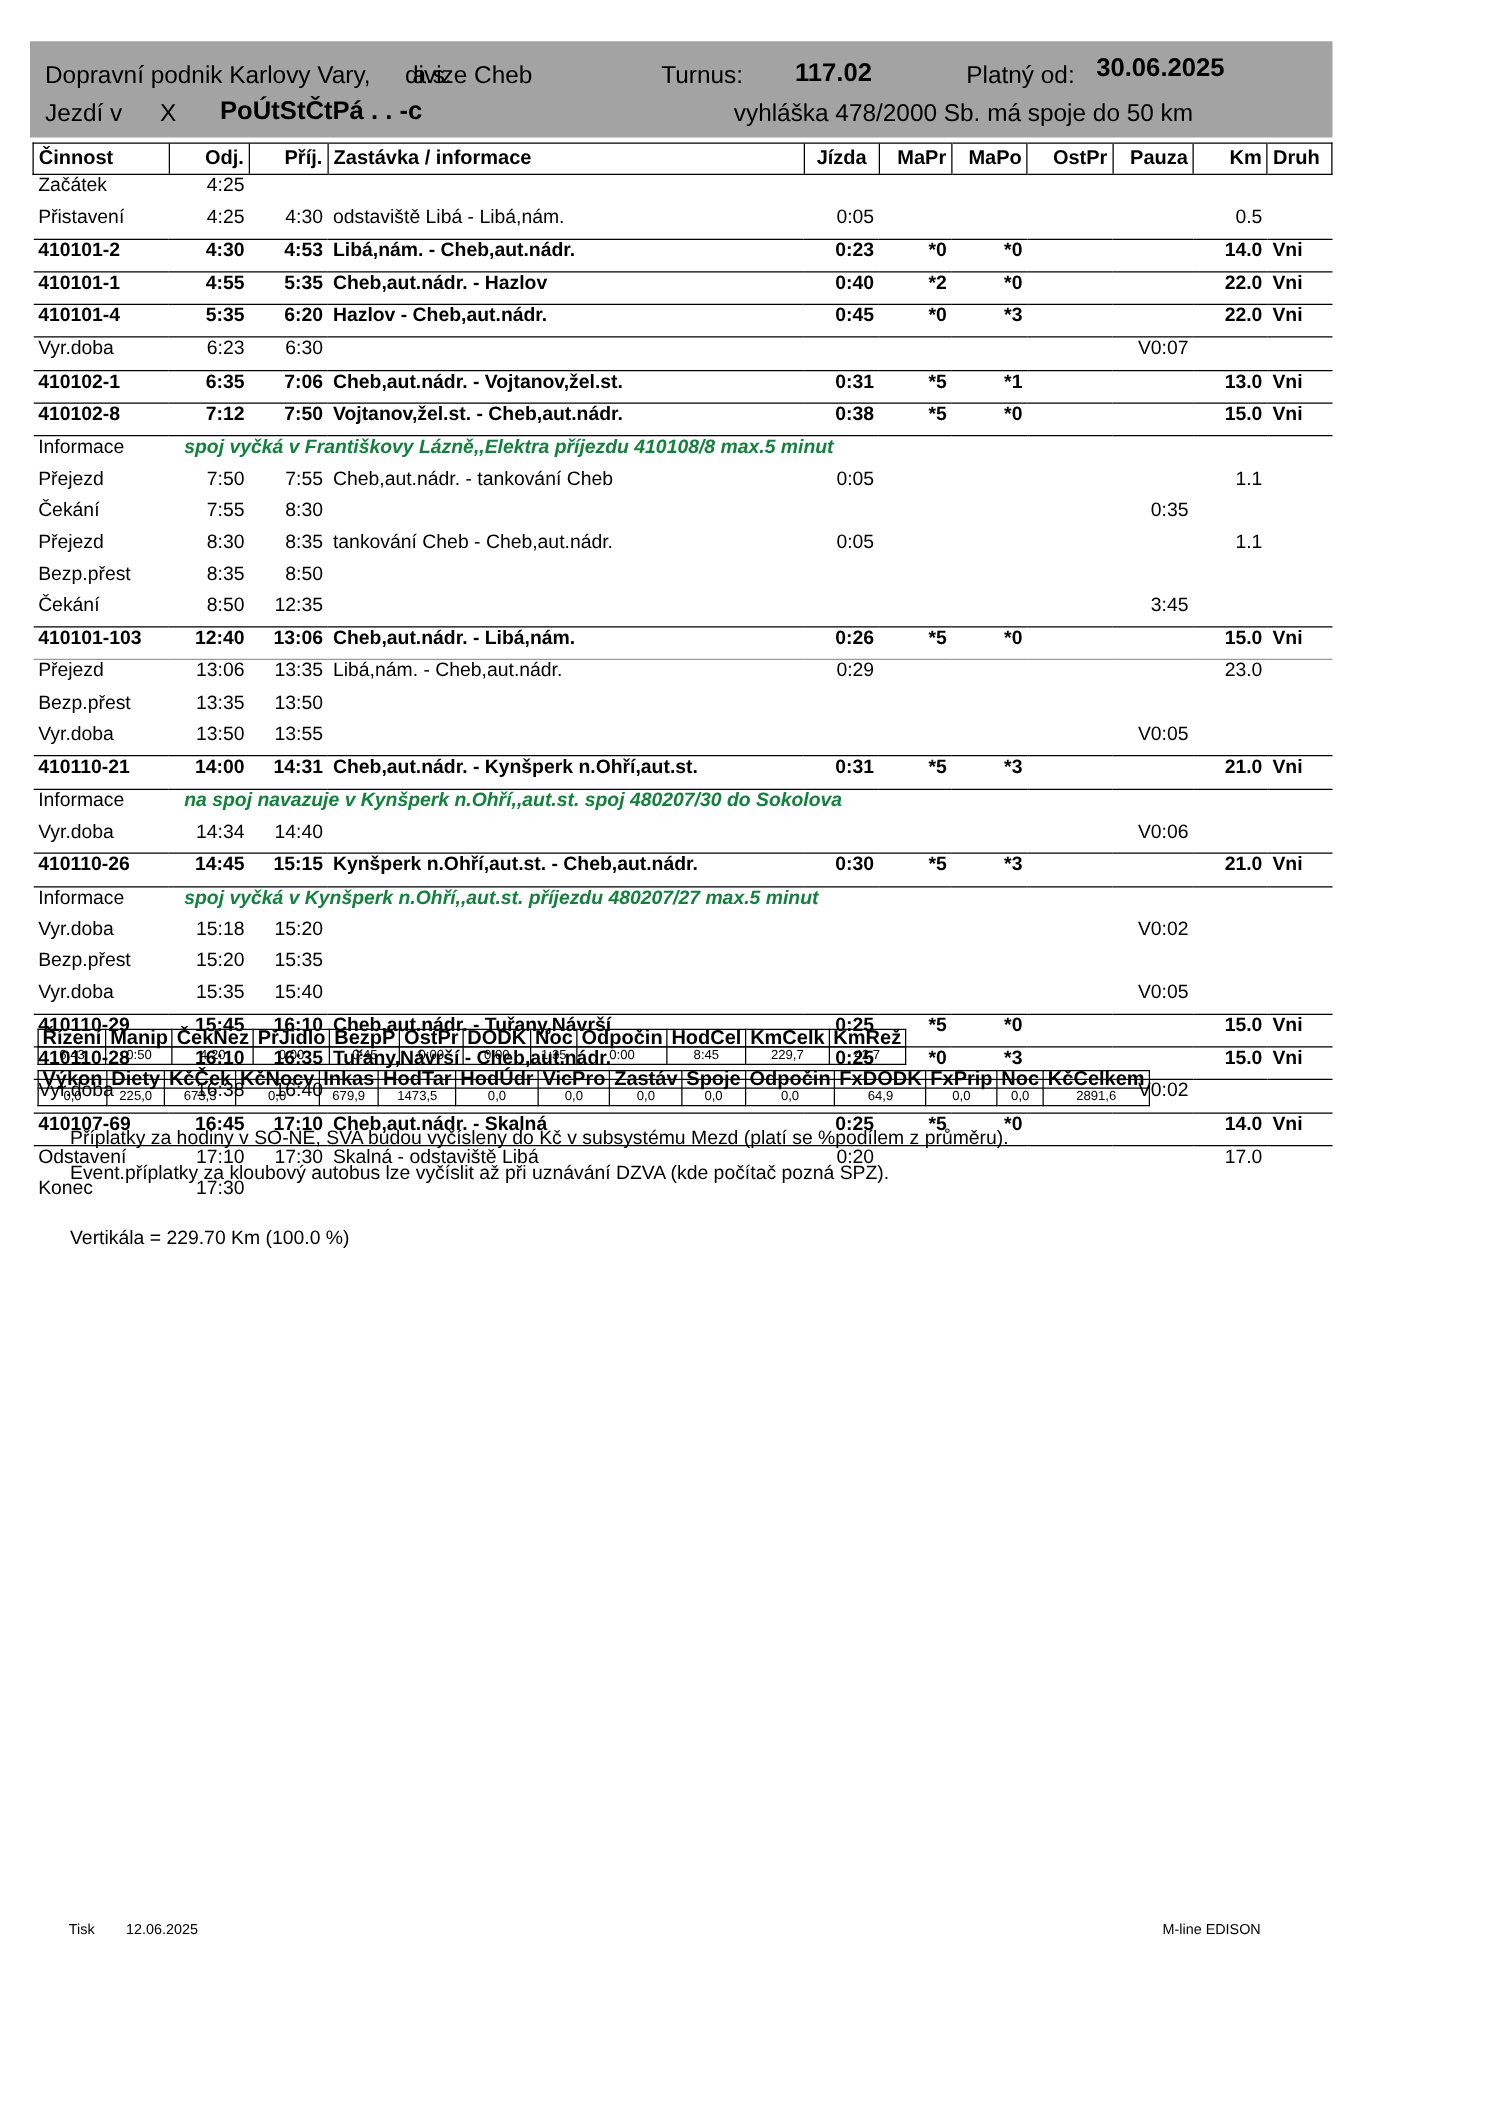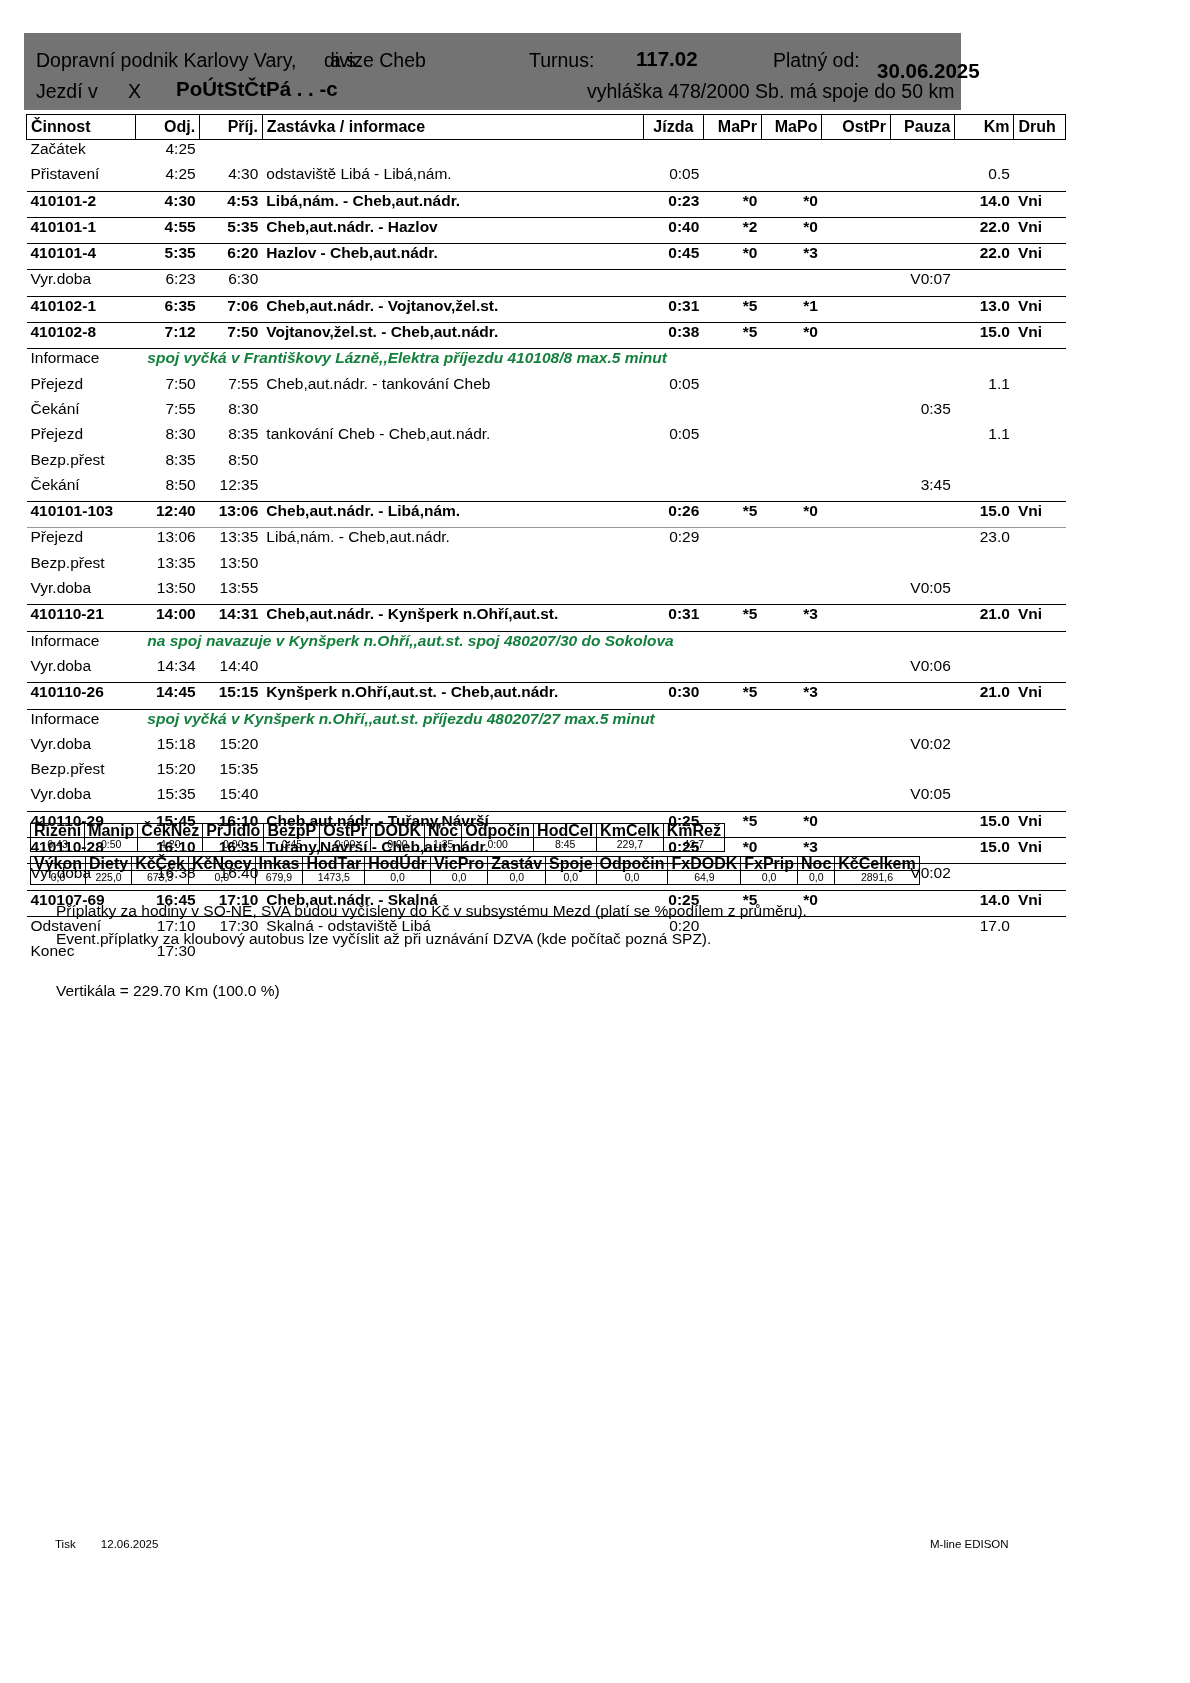--- a/index.html
+++ b/index.html
@@ -20,40 +20,40 @@
     width: 1190px;
     height: 1683px;
     background: #ffffff;
   }
 
   
   .header-band {
     position: absolute;
     left: 24px;
     top: 33px;
-    width: 937px;
+    width: 1042px;
     height: 77px;
-    background: #737373;
+    background: #a3a3a3;
   }
   .hdr-line {
     position: absolute;
     white-space: nowrap;
     font-size: 19.5px;
     line-height: 20px;
   }
   .hdr-company   { left: 12px;  top: 17px; }
   .hdr-as        { left: 306px; top: 17px; }
   .hdr-division  { left: 300px; top: 17px; }
   .hdr-jezdiv    { left: 12px;  top: 48px; }
   .hdr-x         { left: 104px; top: 48px; }
   .hdr-days      { left: 152px; top: 46px; font-weight: bold; font-size: 20.5px; }
   .hdr-turnuslbl { left: 505px; top: 17px; }
   .hdr-turnusval { left: 612px; top: 16px; font-weight: bold; font-size: 20.5px; }
   .hdr-platnylbl { left: 749px; top: 17px; }
-  .hdr-platnyval { left: 853px; top: 28px; font-weight: bold; font-size: 20.5px; }
+  .hdr-platnyval { left: 853px; top: 12px; font-weight: bold; font-size: 20.5px; }
   .hdr-vyhlaska  { left: 563px; top: 48px; }
 
   
   .main-table {
     position: absolute;
     left: 26px;
     top: 114px;
     width: 1040px;
     border-collapse: collapse;
     font-size: 15.5px;

